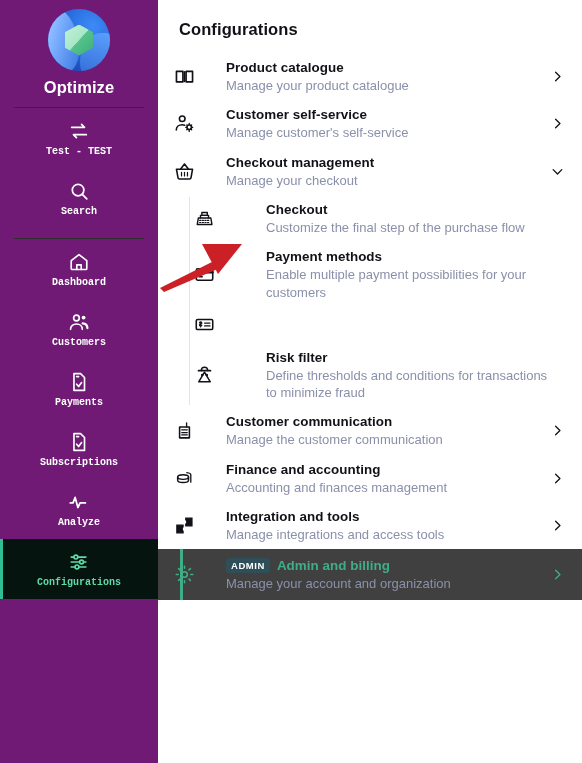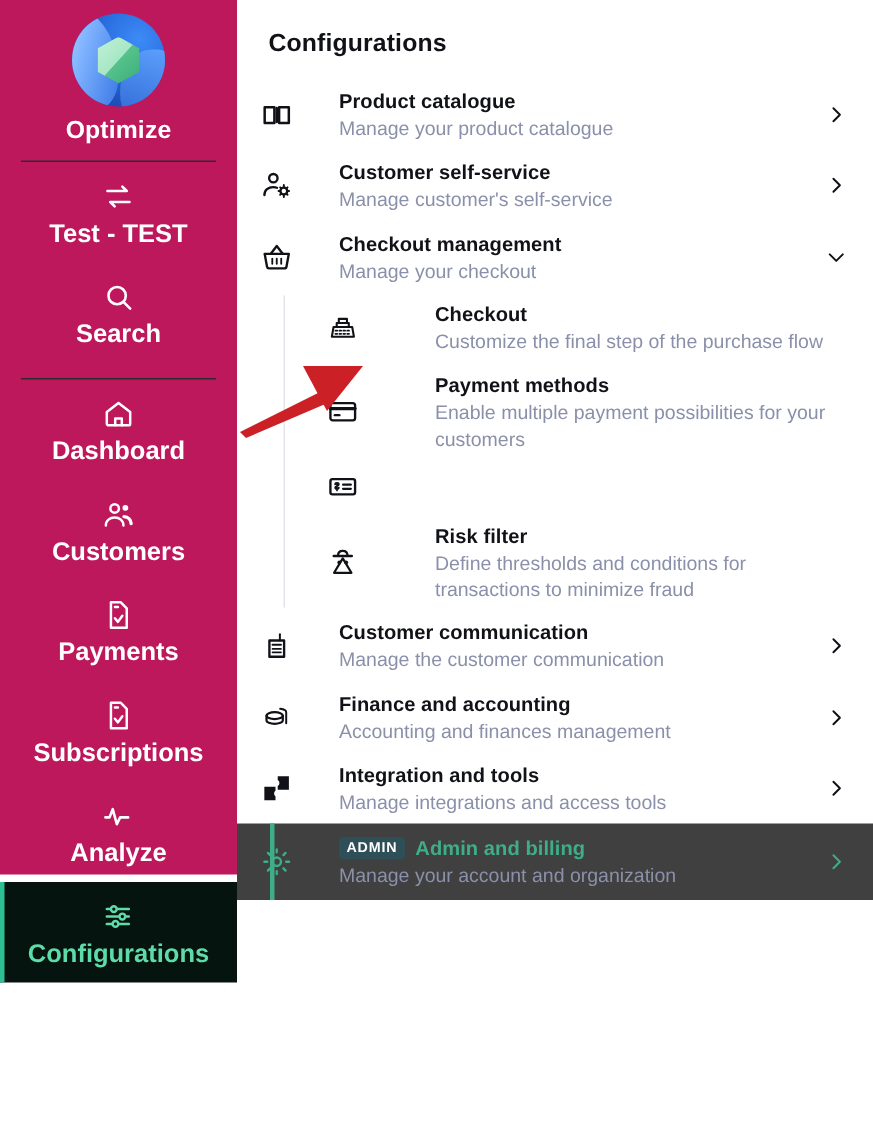--- a/index.html
+++ b/index.html
@@ -6,22 +6,22 @@
   html, body {
     width: 582px; height: 763px;
     font-family: "Liberation Sans", sans-serif;
     background: #ffffff;
     overflow: hidden;
   }
   .app { display: flex; width: 582px; height: 763px; position: relative; }
 
   
   .sidebar {
-    width: 158px; height: 583px;
-    background: #be185d;
+    width: 158px; height: 763px;
+    background: #701a75;
     flex: 0 0 158px;
     position: relative;
   }
   .brand {
     padding-top: 9px;
     display: flex; flex-direction: column; align-items: center;
   }
   .logo {
     width: 62px; height: 62px; border-radius: 50%;
     background:
@@ -56,21 +56,21 @@
     color:#fff; font-size:16.5px; font-weight:700; margin-top:7px; letter-spacing:.1px;
   }
   .divider { height:1px; background:#2c2c2c; margin:10px 14px 0 14px; }
 
   .nav-item {
     display:flex; flex-direction:column; align-items:center; justify-content:center;
     padding:12px 4px 11px 4px; gap:5px;
     color:#ffffff; cursor:pointer; position:relative;
   }
   .nav-item .ico { width:22px; height:22px; display:block; }
-  .nav-item .lbl { font-size:17px; font-weight:700; line-height:1; }
+  .nav-item .lbl { font-size:10px; font-weight:700; line-height:1;font-family:Liberation Mono, monospace; }
   .nav-item.active { background:#06140f; }
   .nav-item.active .lbl { color:#5ddcaa; }
   .nav-item.active .ico { color:#5ddcaa; }
   .nav-item.active::before {
     content:""; position:absolute; left:0; top:0; bottom:0; width:3px; background:#2fbf95;
   }
 
   
   .main { flex:1 1 auto; background:#fff; padding:0; position:relative; }
   .page-title {
@@ -102,21 +102,21 @@
 
   
   .row.top { padding-left:0; min-height:40px; }
   .row.top .ic-wrap { width:52px; flex:0 0 52px; }
 
   
   .subgroup { position:relative; }
   .subgroup::before {
     content:""; position:absolute; left:31px; top:2px; bottom:2px; width:1px; background:#e3e4ea;
   }
-  .row.sub-row { padding-left:0; min-height:36px;margin-left:24px; }
+  .row.sub-row { padding-left:0; min-height:36px; }
   .row.sub-row .ic-wrap { width:92px; flex:0 0 92px; justify-content:center; }
   .row.sub-row .texts .sub { max-width:290px; }
   .dot-badge {
     position:absolute; width:9px; height:9px; border-radius:50%;
     background:#6bd4ab; left:65px; top:-2px;
   }
 
   
   .row.highlight {
     background:#404040; padding-top:8px; padding-bottom:8px;

